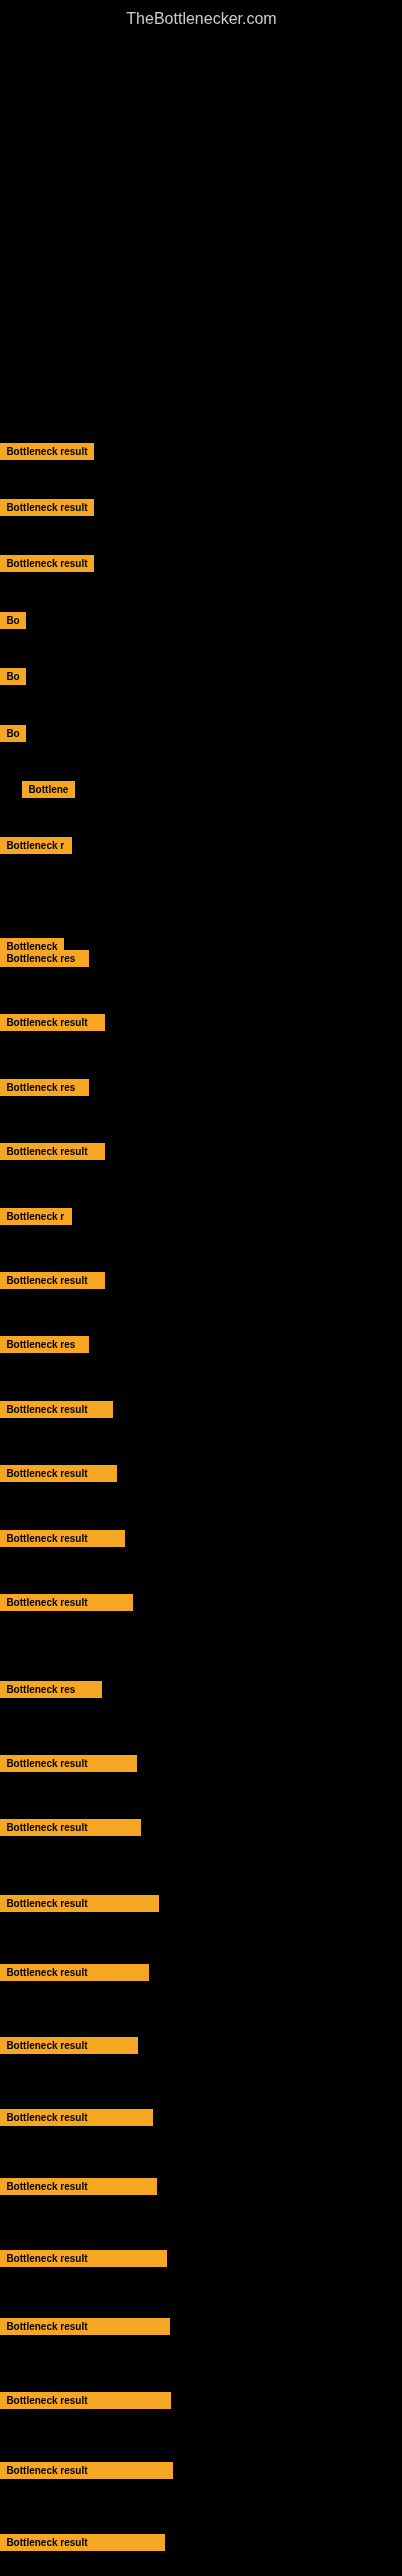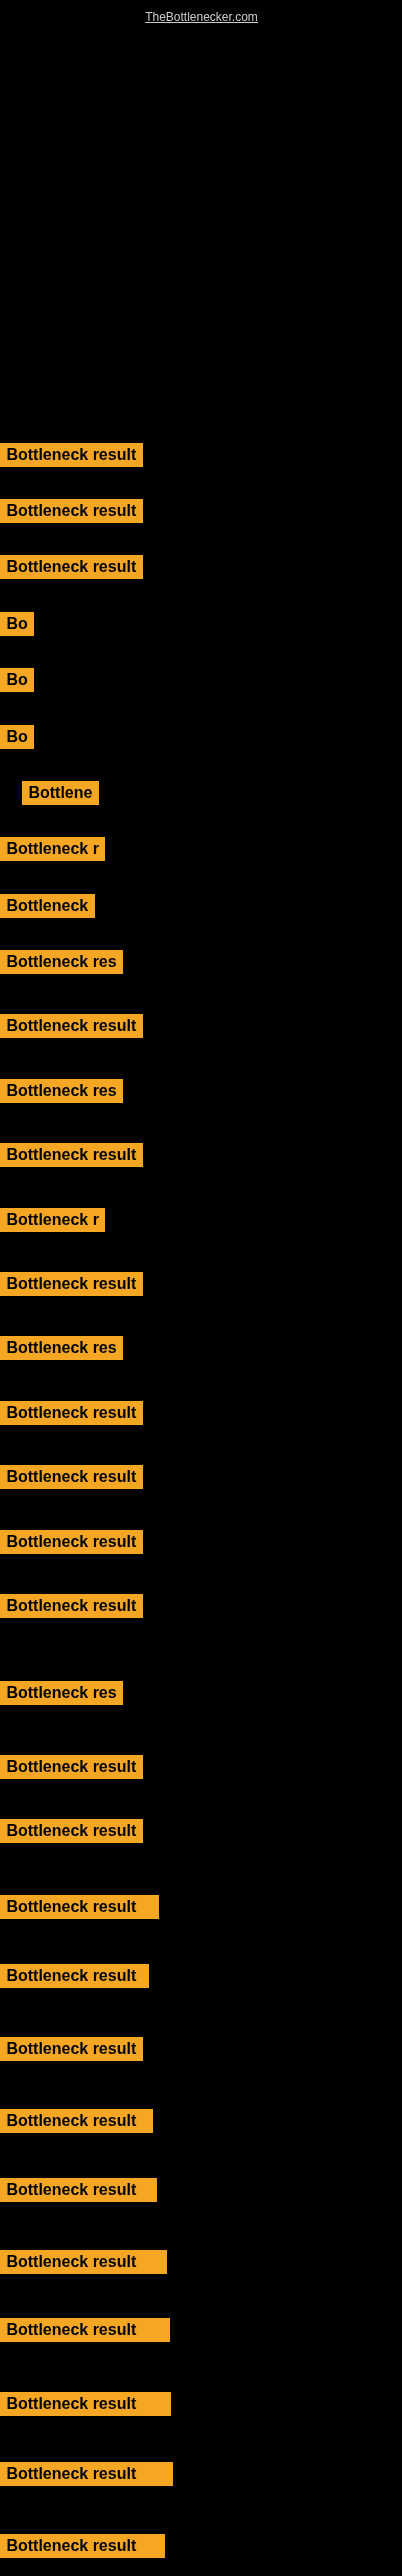--- a/index.html
+++ b/index.html
@@ -10,54 +10,53 @@
     body {
       background-color: #000000;
       width: 403px;
       min-height: 2576px;
       font-family: Arial, sans-serif;
       position: relative;
       overflow-x: hidden;
     }
     .site-title {
       color: #cccccc;
-      font-size: 12px;
+      font-size: 16px;
       text-align: center;
       padding: 6.4px 0;
       position: absolute;
       top: 4px;
       width: 100%;
-      text-decoration: underline;
     }
     .bottleneck-item {
       position: absolute;
       left: 0;
       background-color: #f5a623;
       color: #000;
-      font-size: 16px;
+      font-size: 10px;
       font-weight: bold;
       padding: 3.2px 6.4px;
       white-space: nowrap;
     }
   </style>
 </head>
 <body>
 
 <span class="site-title">TheBottlenecker.com</span>
 
 <div id="items-container">
     <div class="bottleneck-item" style="top: 443px; min-width: 24px;">Bottleneck result</div>
     <div class="bottleneck-item" style="top: 499px; min-width: 28px;">Bottleneck result</div>
     <div class="bottleneck-item" style="top: 555px; min-width: 32px;">Bottleneck result</div>
     <div class="bottleneck-item" style="top: 612px; min-width: 20px;">Bo</div>
     <div class="bottleneck-item" style="top: 668px; min-width: 20px;">Bo</div>
     <div class="bottleneck-item" style="top: 725px; min-width: 20px;">Bo</div>
     <div class="bottleneck-item" style="top: 781px; min-width: 52px; margin-left: 22px;">Bottlene</div>
     <div class="bottleneck-item" style="top: 837px; min-width: 72px;">Bottleneck r</div>
-    <div class="bottleneck-item" style="top: 894px; min-width: 64px;">Bottleneck</div>
+    <div class="bottleneck-item" style="top: 938px; min-width: 64px;">Bottleneck</div>
     <div class="bottleneck-item" style="top: 950px; min-width: 89px;">Bottleneck res</div>
     <div class="bottleneck-item" style="top: 1014px; min-width: 105px;">Bottleneck result</div>
     <div class="bottleneck-item" style="top: 1079px; min-width: 89px;">Bottleneck res</div>
     <div class="bottleneck-item" style="top: 1143px; min-width: 105px;">Bottleneck result</div>
     <div class="bottleneck-item" style="top: 1208px; min-width: 72px;">Bottleneck r</div>
     <div class="bottleneck-item" style="top: 1272px; min-width: 105px;">Bottleneck result</div>
     <div class="bottleneck-item" style="top: 1336px; min-width: 89px;">Bottleneck res</div>
     <div class="bottleneck-item" style="top: 1401px; min-width: 113px;">Bottleneck result</div>
     <div class="bottleneck-item" style="top: 1465px; min-width: 117px;">Bottleneck result</div>
     <div class="bottleneck-item" style="top: 1530px; min-width: 125px;">Bottleneck result</div>

